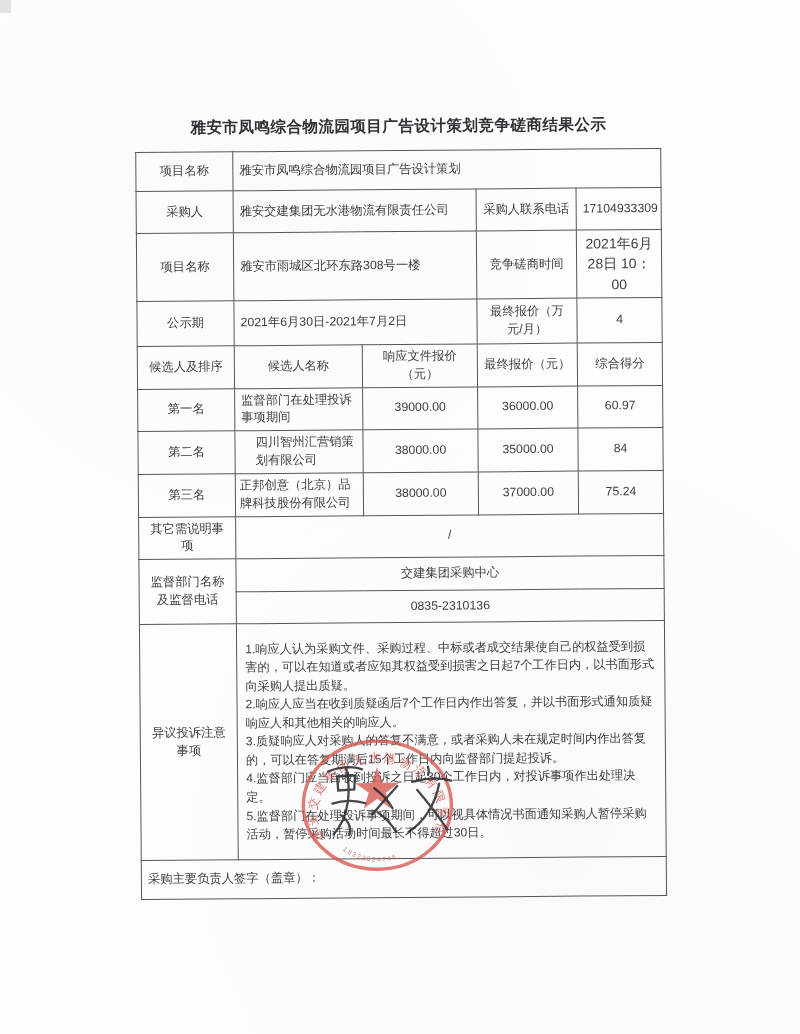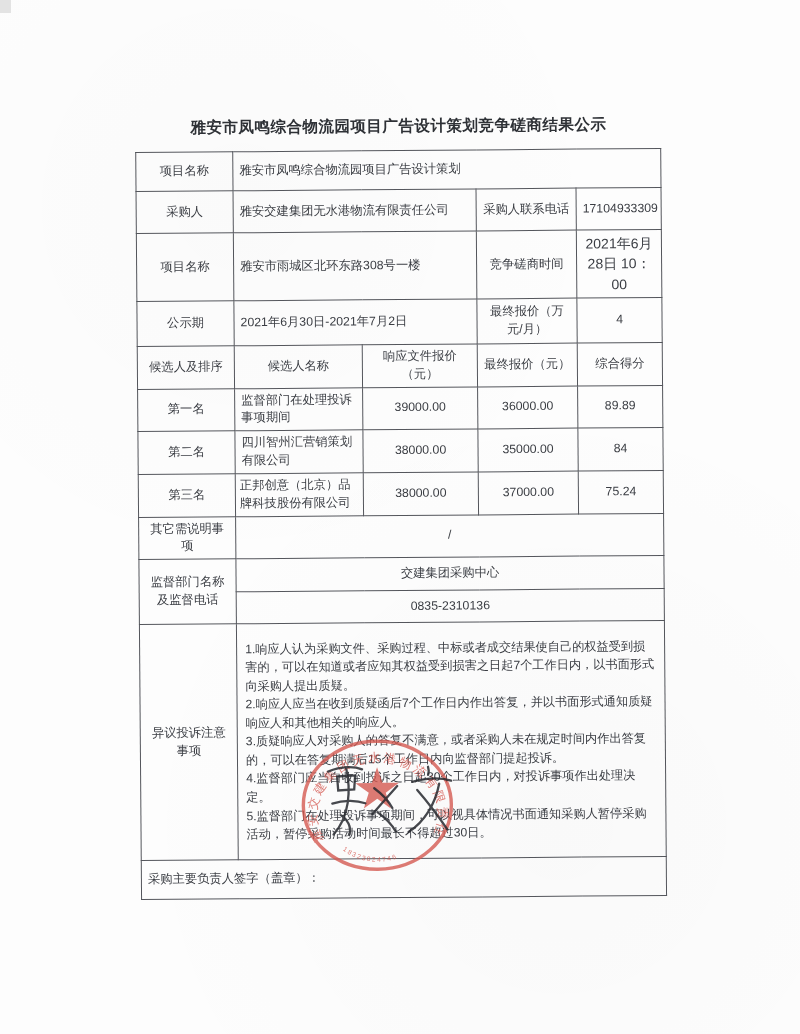--- a/index.html
+++ b/index.html
@@ -122,26 +122,26 @@
         <td class="ctr">响应文件报价（元）</td>
         <td class="ctr">最终报价（元）</td>
         <td class="ctr">综合得分</td>
       </tr>
 
       <tr class="r-cand">
         <td class="ctr">第一名</td>
         <td class="val" style="padding-left:6px">监督部门在处理投诉事项期间</td>
         <td class="num">39000.00</td>
         <td class="num">36000.00</td>
-        <td class="num">89.89</td>
+        <td class="num">60.97</td>
       </tr>
 
       <tr class="r-cand">
         <td class="ctr">第二名</td>
-        <td class="val" style="padding-left:6px">四川智州汇营销策划有限公司</td>
+        <td class="val" style="padding-left:20px">四川智州汇营销策划有限公司</td>
         <td class="num">38000.00</td>
         <td class="num">35000.00</td>
         <td class="num">84</td>
       </tr>
 
       <tr class="r-cand" style="height:38px">
         <td class="ctr">第三名</td>
         <td class="val" style="padding-left:4px">正邦创意（北京）品牌科技股份有限公司</td>
         <td class="num">38000.00</td>
         <td class="num">37000.00</td>

